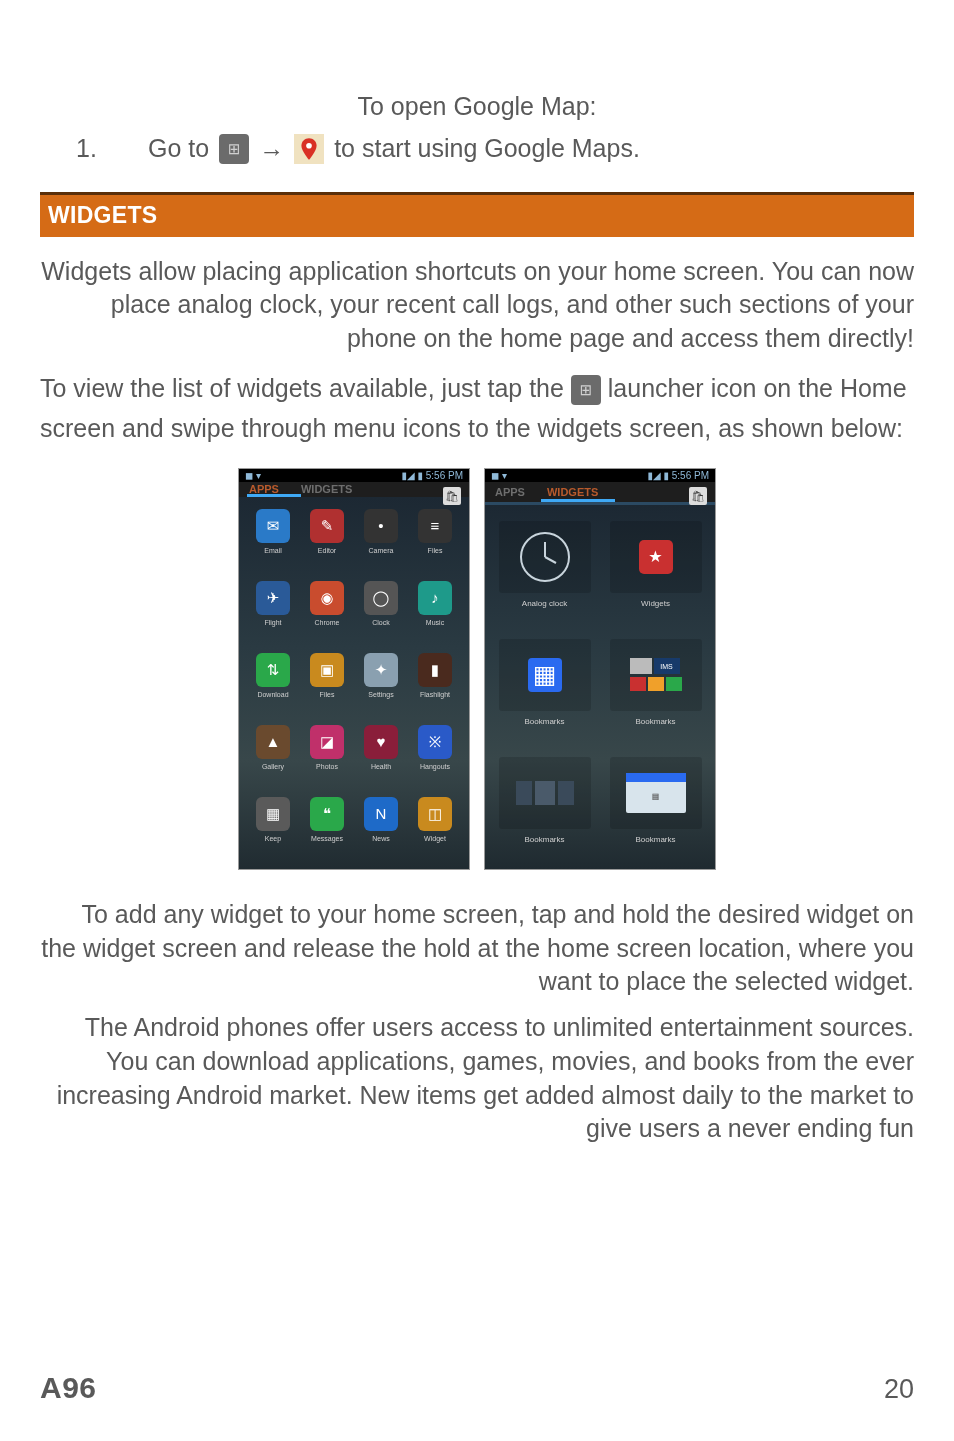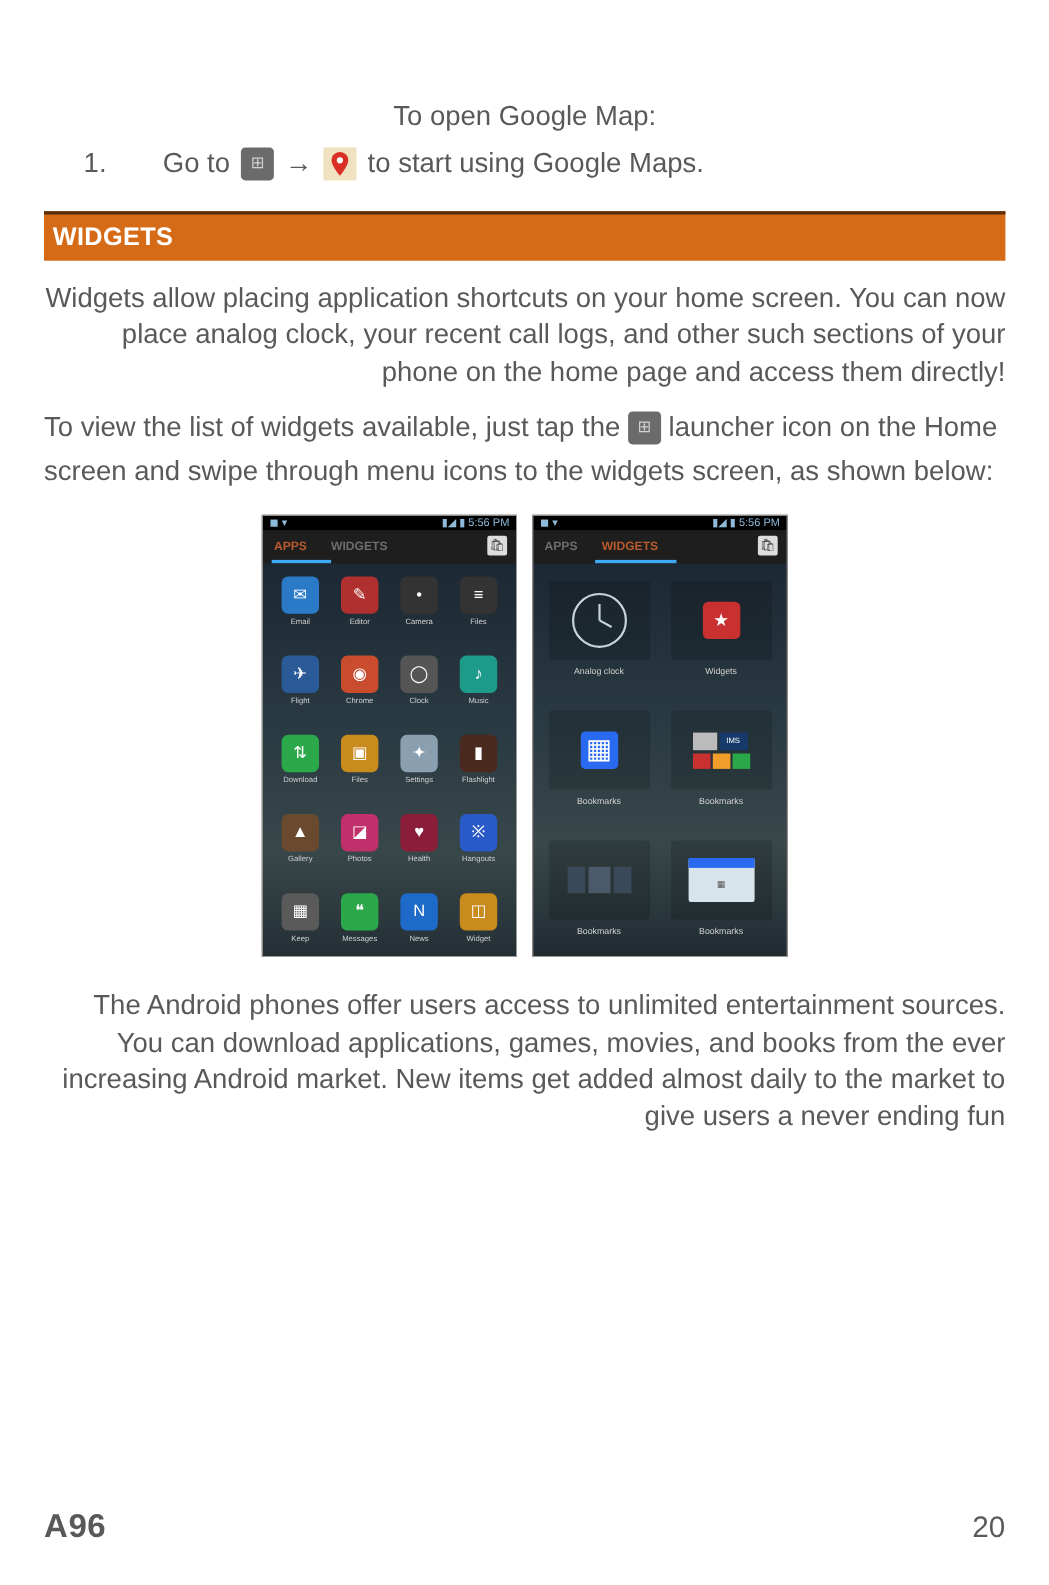--- a/index.html
+++ b/index.html
@@ -80,21 +80,21 @@
     align-items: center;
     padding: 0 6px;
     font-size: 10px;
     color: #8fb9d8;
   }
   .tabbar {
     height: 28px;
     background: #1e1e1e;
     display: flex;
     align-items: center;
-    padding: 15px 10px;
+    padding: 0 10px;
     gap: 22px;
     position: relative;
   }
   .tab-label {
     color: #b85a2c;
     font-size: 11px;
     font-weight: bold;
   }
   .tab-label.inactive { color: #6e6e6e; filter: blur(0.5px); }
   .tab-underline {
@@ -400,20 +400,21 @@
                   <div style="flex:1;display:flex;align-items:center;justify-content:center;font-size:8px;color:#555;">▦</div>
                 </div>
               </div>
               <div class="widget-lbl">Bookmarks</div>
             </div>
           </div>
       </div>
     </div>
   </div>
 
+  <p class="para">To add any widget to your home screen, tap and hold the desired widget on the widget screen and release the hold at the home screen location, where you want to place the selected widget.</p>
 
 
   <p class="para">The Android phones offer users access to unlimited entertainment sources. You can download applications, games, movies, and books from the ever increasing Android market. New items get added almost daily to the market to give users a never ending fun</p>
 </div>
 
 <div class="footer">
   <span class="footer-left">A96</span>
   <span class="footer-right">20</span>
 </div>
 

